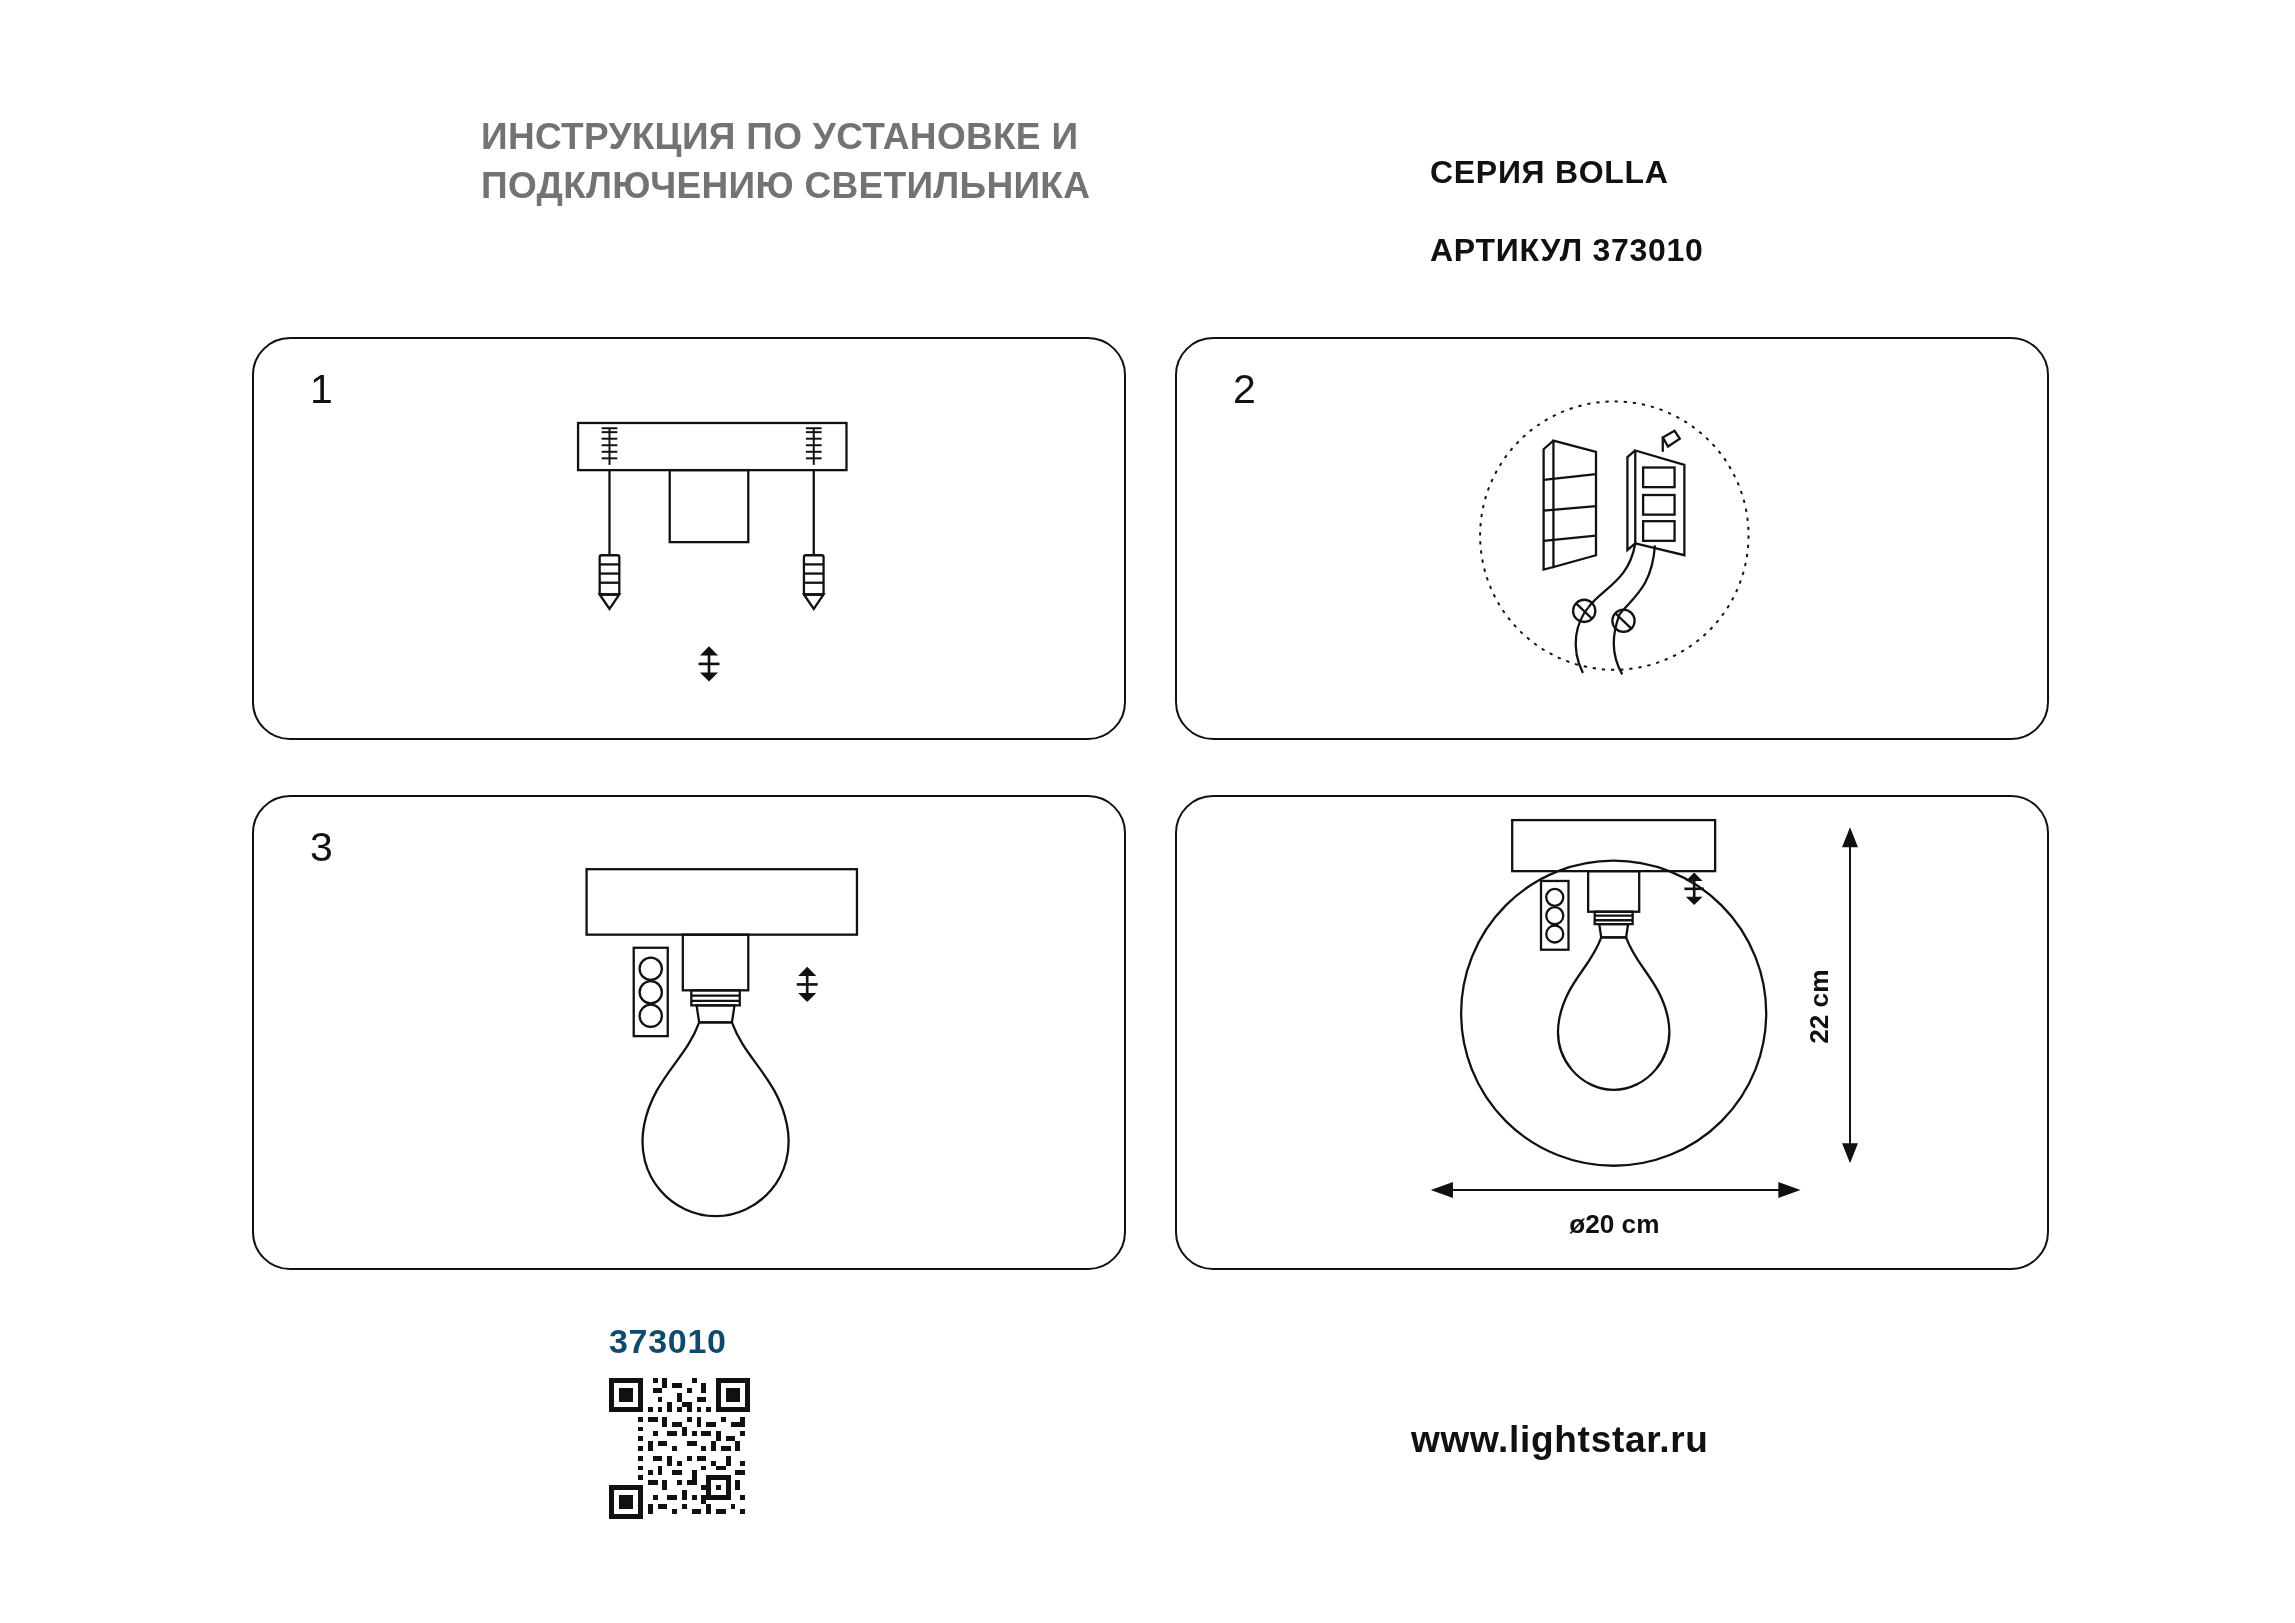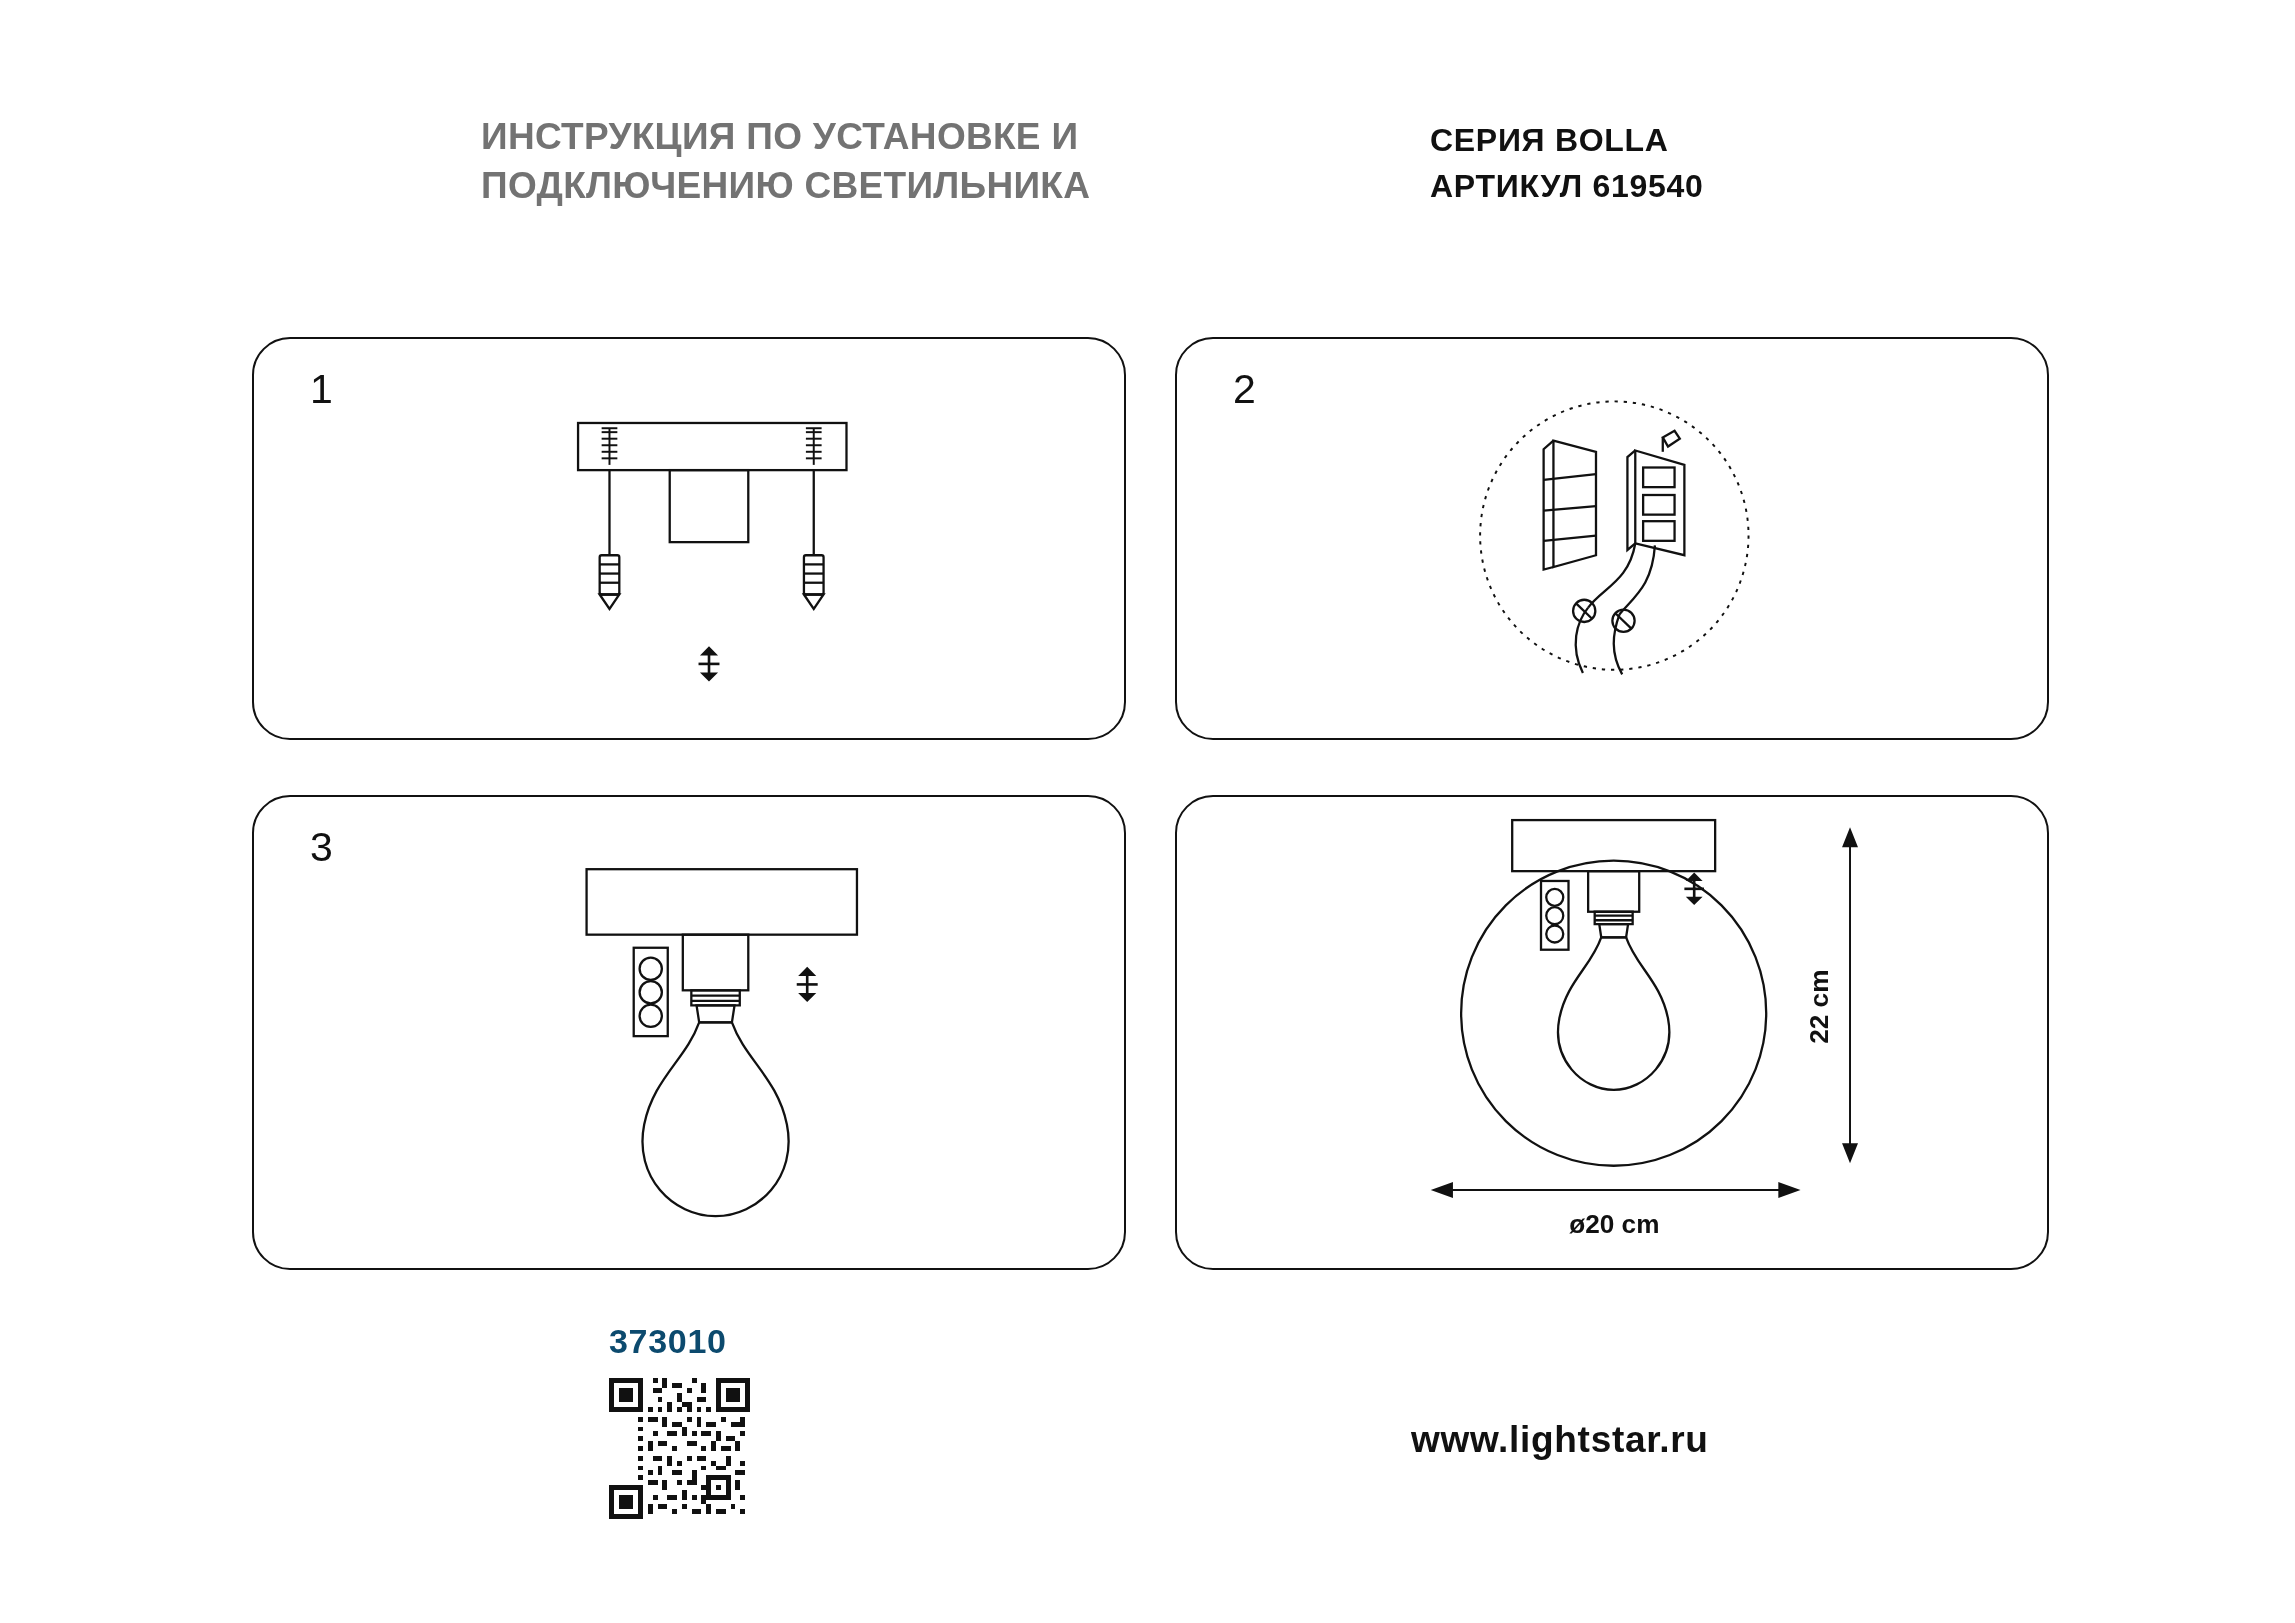--- a/index.html
+++ b/index.html
@@ -93,21 +93,21 @@
   .meta {
     position: absolute;
     left: 1430px;
     top: 117px;
     font-size: 32px;
     font-weight: bold;
     line-height: 1.45;
     letter-spacing: 0.7px;
     color: #111;
   }
-  .meta .row { white-space: nowrap; }
+  .meta .row { white-space: nowrap; margin-top: 32px; }
 
   
   .panel {
     position: absolute;
     border: 2.6px solid #111;
     border-radius: 38px;
     box-sizing: border-box;
     background: #fff;
   }
   #panel-1 { left: 252px;  top: 337px;  width: 874px; height: 403px; }
@@ -170,21 +170,21 @@
 </head>
 <body>
 
 <div class="header">
 
 
   <div class="title">ИНСТРУКЦИЯ ПО УСТАНОВКЕ И ПОДКЛЮЧЕНИЮ СВЕТИЛЬНИКА</div>
 
   <div class="meta">
     <div class="row">СЕРИЯ BOLLA</div>
-    <div class="row">АРТИКУЛ 619540</div>
+    <div class="row">АРТИКУЛ 373010</div>
   </div>
 </div>
 
 <div class="panel" id="panel-1">
   <div class="step-num">1</div>
   <div class="art">
     <svg viewBox="0 0 1335 615" width="874" height="403">
       <g fill="none" stroke="#111" stroke-width="3.5">
 
         <rect x="495" y="128" width="410" height="72"></rect>

